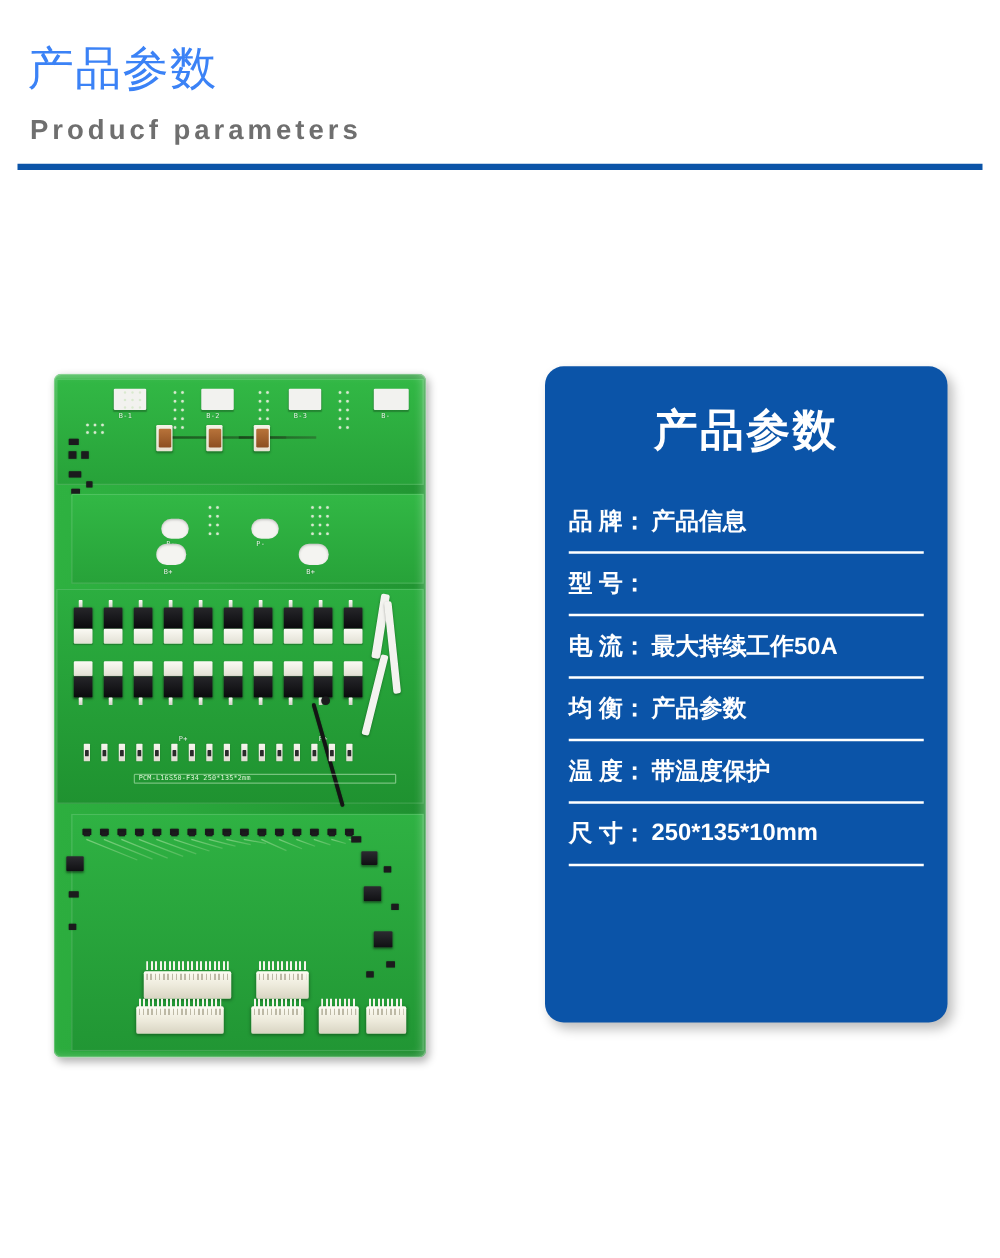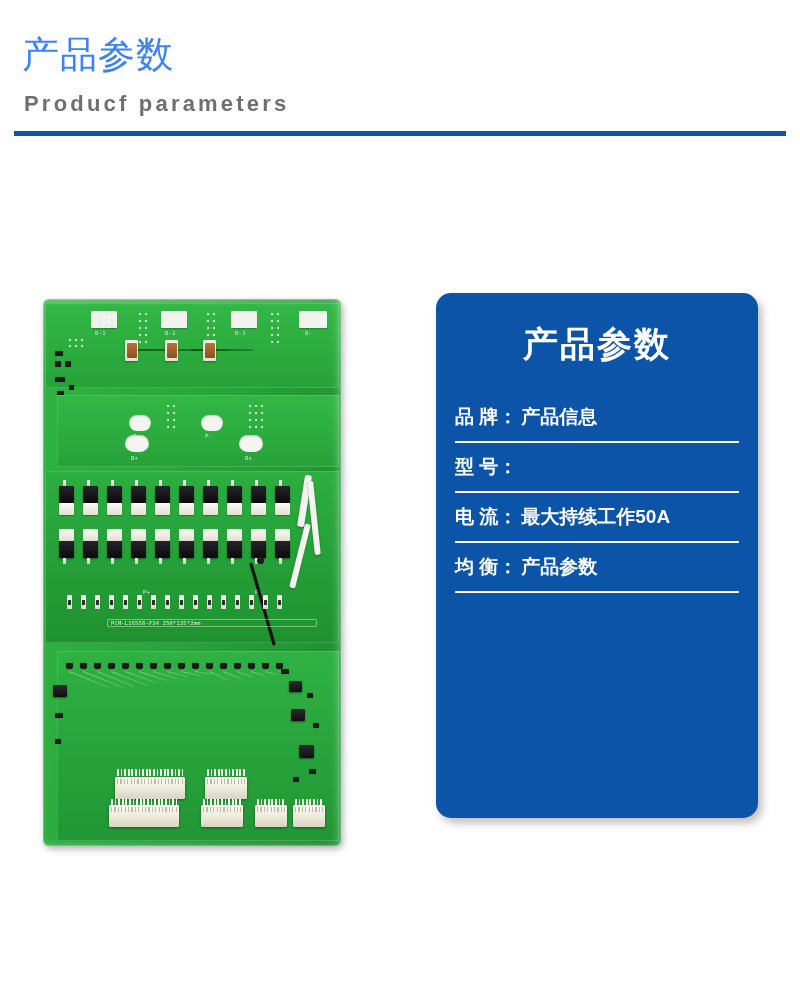--- a/index.html
+++ b/index.html
@@ -524,16 +524,24 @@
         <span class="row-label">型  号：</span>
       </div>
       <div class="info-row">
         <span class="row-label">电  流：</span>
         <span class="row-value">最大持续工作50A</span>
       </div>
       <div class="info-row">
         <span class="row-label">均  衡：</span>
         <span class="row-value">产品参数</span>
       </div>
+      <div class="info-row">
+        <span class="row-label">温  度：</span>
+        <span class="row-value">带温度保护</span>
+      </div>
+      <div class="info-row">
+        <span class="row-label">尺  寸：</span>
+        <span class="row-value">250*135*10mm</span>
+      </div>
     </div>
   </div>
 
 </div>
 
 </body></html>

